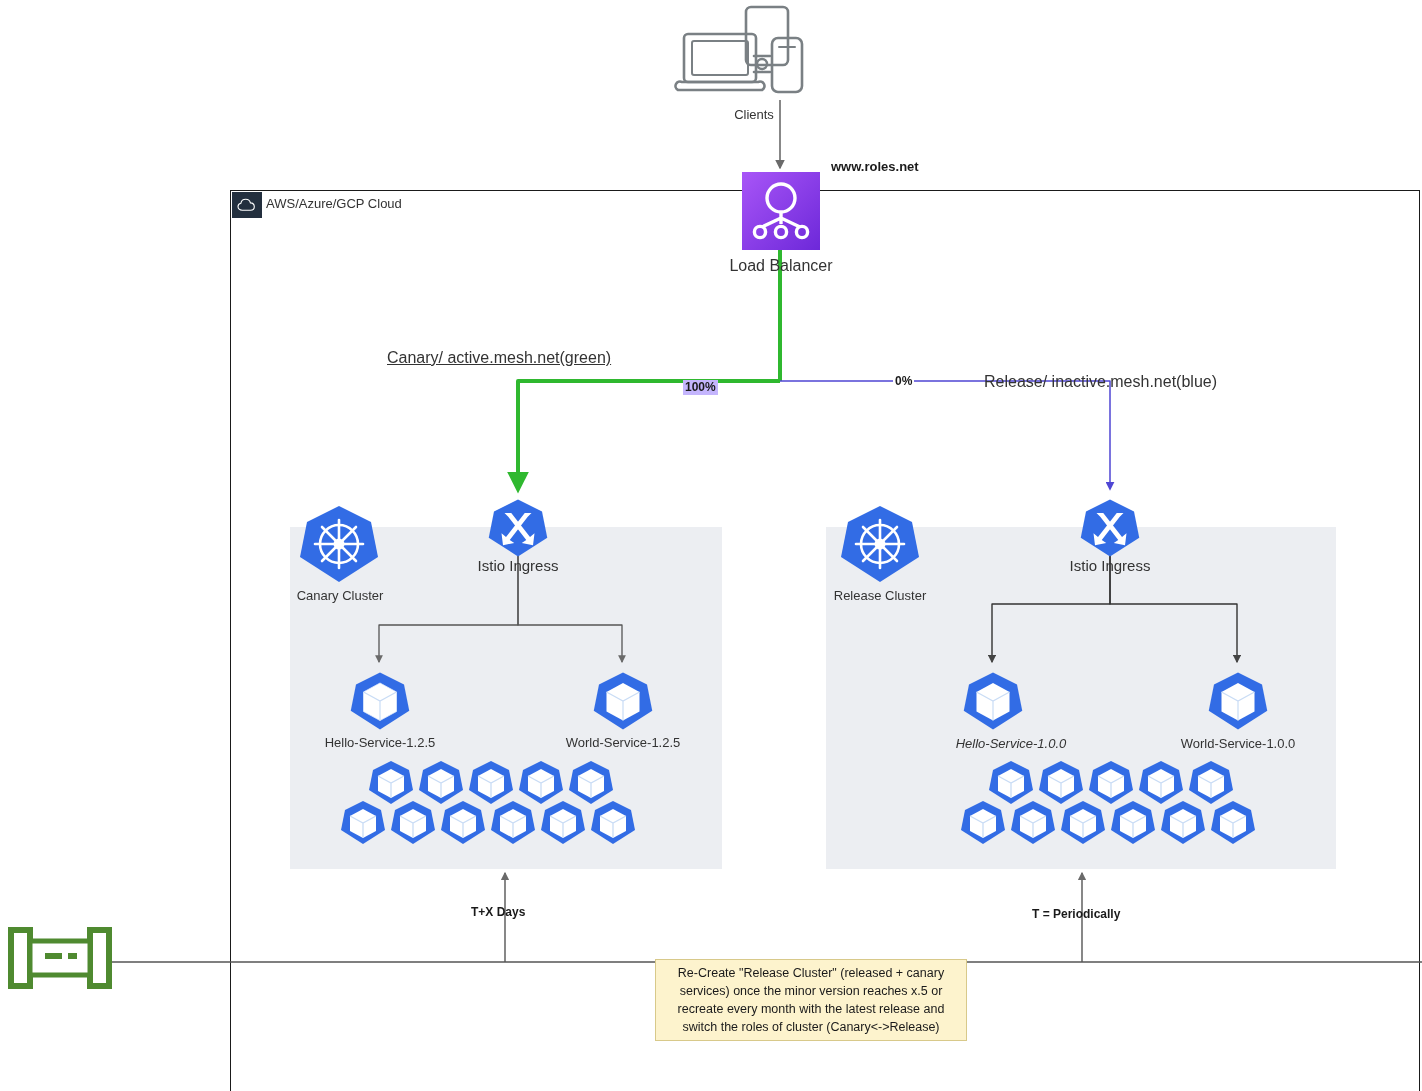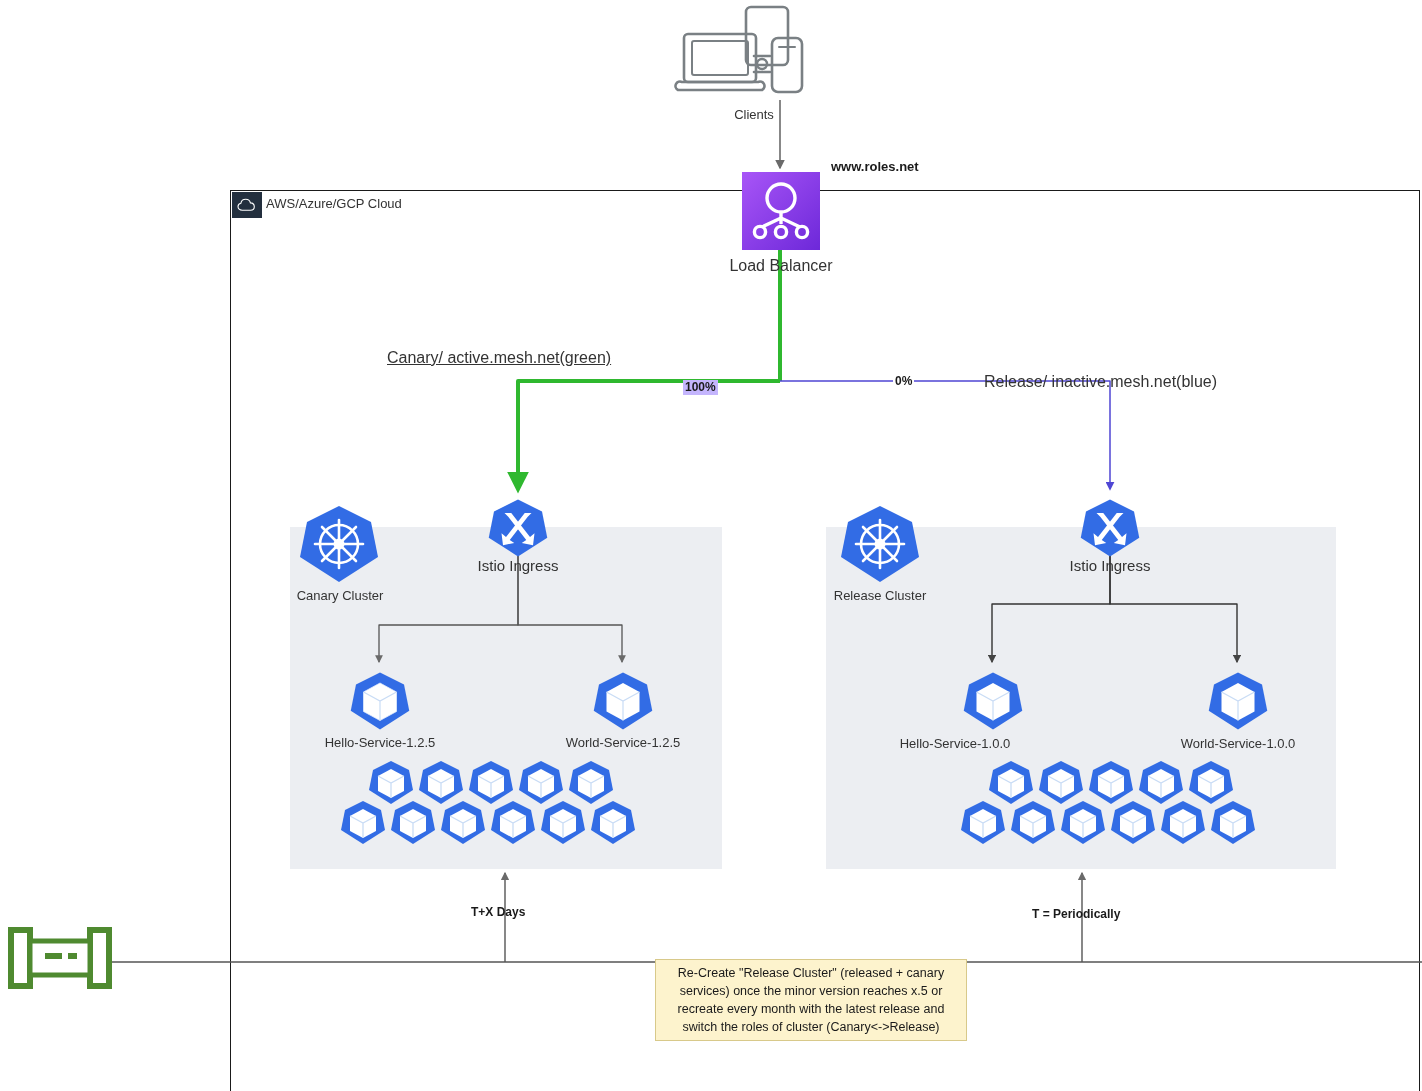--- a/index.html
+++ b/index.html
@@ -321,21 +321,21 @@
 
   <div class="abs" style="left:963px; top:671px;">
     <svg class="icon" width="60" height="60" viewBox="0 0 80 80">
       <polygon points="40,2 72,18 79,53 40,78 1,53 8,18" fill="#326ce5"></polygon>
       <polygon points="40,16 62,28 62,54 40,66 18,54 18,28" fill="#ffffff"></polygon>
       <g fill="none" stroke="#c9dcf5" stroke-width="1.6">
         <path d="M18 28 L40 40 L62 28 M40 40 L40 66"></path>
       </g>
     </svg>
   </div>
-  <div class="lbl" style="left:885px; top:736px; width:140px;">Hello-Service-1.0.0</div>
+  <div class="lbl" style="left:941px; top:736px; width:140px;font-style:italic;">Hello-Service-1.0.0</div>
 
   <div class="abs" style="left:1208px; top:671px;">
     <svg class="icon" width="60" height="60" viewBox="0 0 80 80">
       <polygon points="40,2 72,18 79,53 40,78 1,53 8,18" fill="#326ce5"></polygon>
       <polygon points="40,16 62,28 62,54 40,66 18,54 18,28" fill="#ffffff"></polygon>
       <g fill="none" stroke="#c9dcf5" stroke-width="1.6">
         <path d="M18 28 L40 40 L62 28 M40 40 L40 66"></path>
       </g>
     </svg>
   </div>

